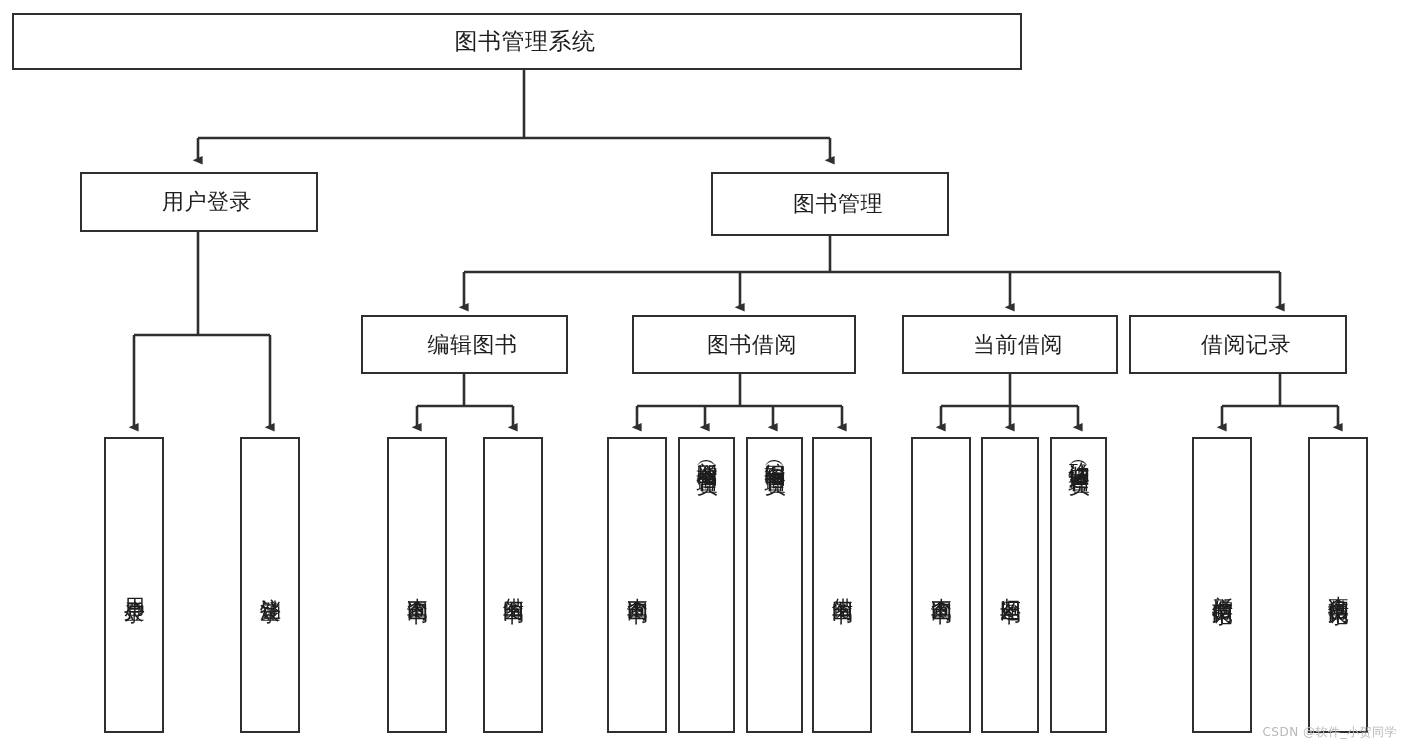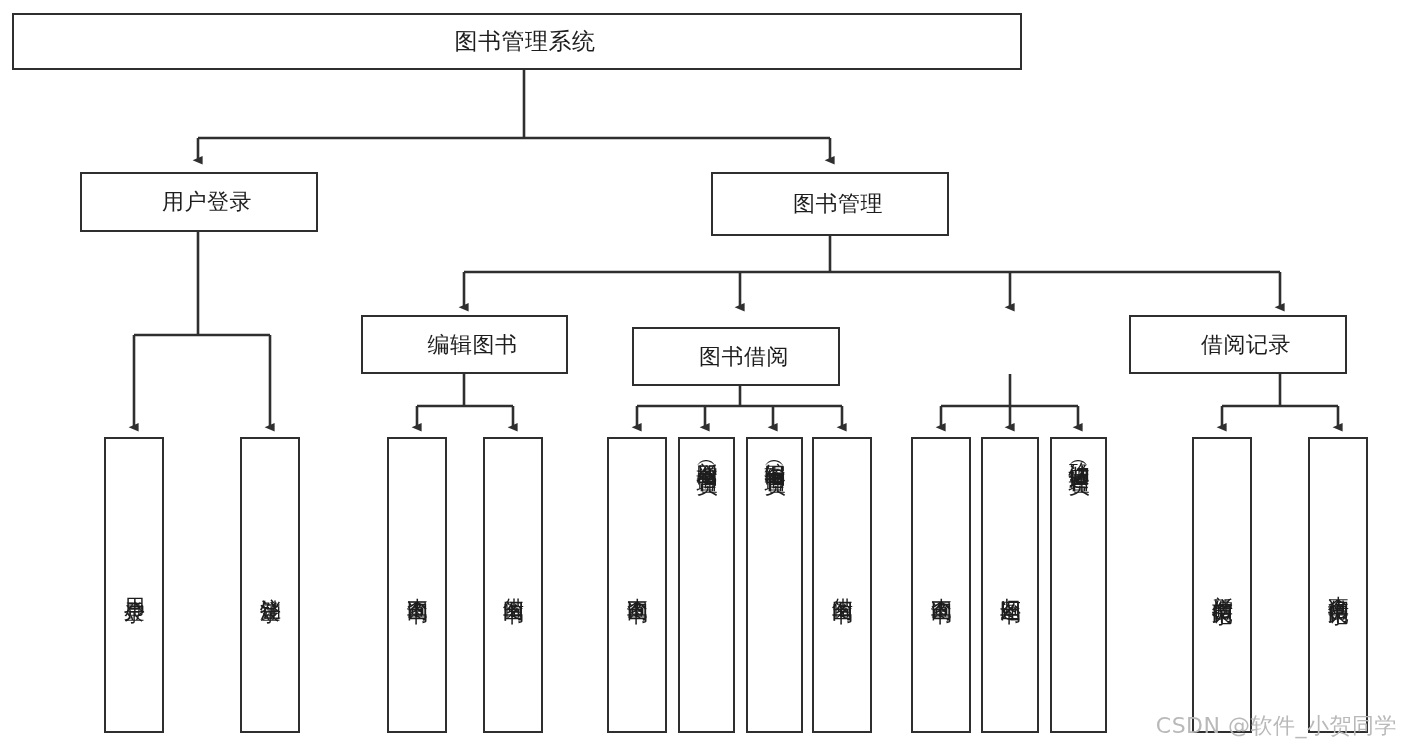--- a/index.html
+++ b/index.html
@@ -61,21 +61,21 @@
   }
   
   .node.vert.center {
     align-items: center;
     padding-top: 0;
   }
   #watermark {
     position: absolute;
     right: 8px;
     bottom: 6px;
-    font-size: 22px;
+    font-size: 12px;
     color: #b9b9b9;
     letter-spacing: 0.5px;
     white-space: nowrap;
     font-family: "DejaVu Sans", "Liberation Sans", sans-serif;
   }
 </style>
 </head>
 <body>
 
 <div id="canvas">
@@ -139,24 +139,27 @@
   </div>
 
   <div class="node horiz" style="left:711px; top:172px; width:238px; height:64px;">
     <span>图书管理</span>
   </div>
 
   <div class="node horiz" style="left:361px; top:315px; width:207px; height:59px;">
     <span>编辑图书</span>
   </div>
 
-  <div class="node horiz" style="left:632px; top:315px; width:208px; height:59px;margin-top:12px;">
+  <div class="node horiz" style="left:632px; top:315px; width:224px; height:59px;">
     <span>图书借阅</span>
   </div>
 
+  <div class="node horiz" style="left:902px; top:315px; width:216px; height:59px;">
+    <span>当前借阅</span>
+  </div>
 
   <div class="node horiz" style="left:1129px; top:315px; width:218px; height:59px;">
     <span>借阅记录</span>
   </div>
 
   <div class="node vert center" style="left:104px; top:437px; width:60px; height:296px;">
     <span class="vtext">用户登录</span>
   </div>
 
   <div class="node vert center" style="left:240px; top:437px; width:60px; height:296px;">

